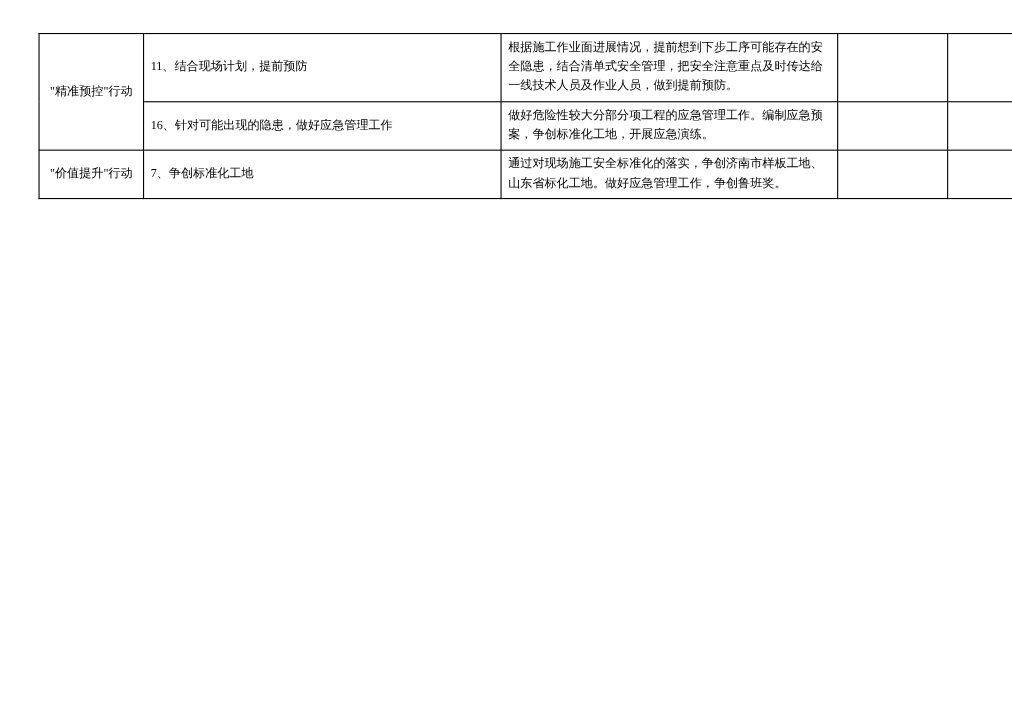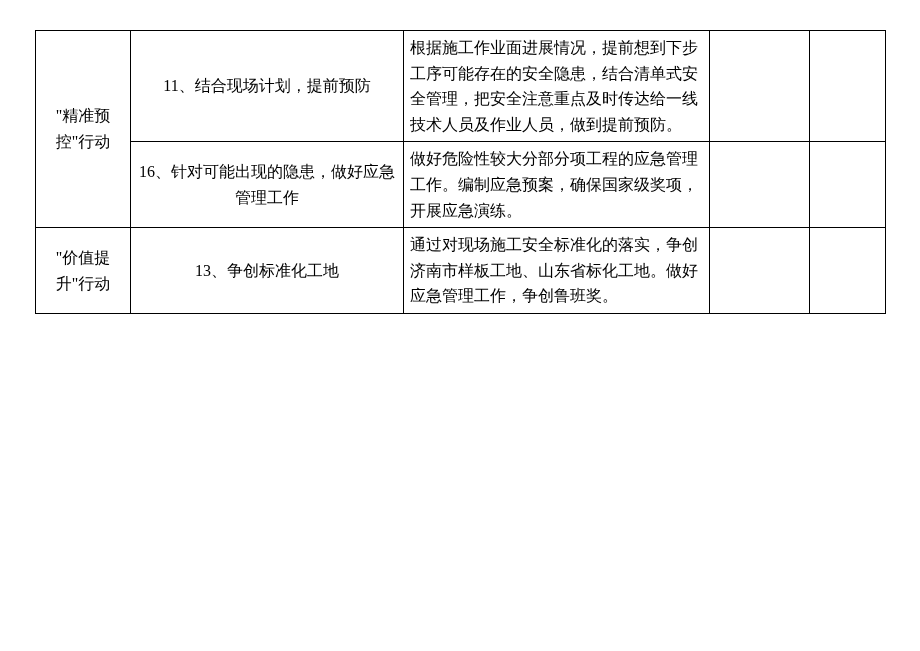--- a/index.html
+++ b/index.html
@@ -15,31 +15,31 @@
     }
     table {
       border-collapse: collapse;
       width: 100%;
       table-layout: fixed;
     }
     td {
       border: 1px solid #000000;
       padding: 4px 6px;
       vertical-align: middle;
-      font-size: 16px;
+      font-size: 11px;
       line-height: 1.6;
       color: #000000;
     }
     .col-category {
       width: 95px;
       text-align: center;
     }
     .col-item {
-      width: 273px;
-      text-align: center;
+      width: 325px;
+      text-align: left;
     }
     .col-desc {
       width: 306px;
       text-align: left;
     }
     .col-empty1 {
       width: 100px;
     }
     .col-empty2 {
       width: 76px;
@@ -52,25 +52,25 @@
   <tbody>
     <tr>
       <td class="col-category" rowspan="2">"精准预控"行动</td>
       <td class="col-item">11、结合现场计划，提前预防</td>
       <td class="col-desc">根据施工作业面进展情况，提前想到下步工序可能存在的安全隐患，结合清单式安全管理，把安全注意重点及时传达给一线技术人员及作业人员，做到提前预防。</td>
       <td class="col-empty1"></td>
       <td class="col-empty2"></td>
     </tr>
     <tr>
       <td class="col-item">16、针对可能出现的隐患，做好应急管理工作</td>
-      <td class="col-desc">做好危险性较大分部分项工程的应急管理工作。编制应急预案，确保国家级奖项，开展应急演练。</td>
+      <td class="col-desc">做好危险性较大分部分项工程的应急管理工作。编制应急预案，争创标准化工地，开展应急演练。</td>
       <td class="col-empty1"></td>
       <td class="col-empty2"></td>
     </tr>
     <tr>
       <td class="col-category">"价值提升"行动</td>
-      <td class="col-item">13、争创标准化工地</td>
+      <td class="col-item">7、争创标准化工地</td>
       <td class="col-desc">通过对现场施工安全标准化的落实，争创济南市样板工地、山东省标化工地。做好应急管理工作，争创鲁班奖。</td>
       <td class="col-empty1"></td>
       <td class="col-empty2"></td>
     </tr>
   </tbody>
 </table>
 
 </body></html>

